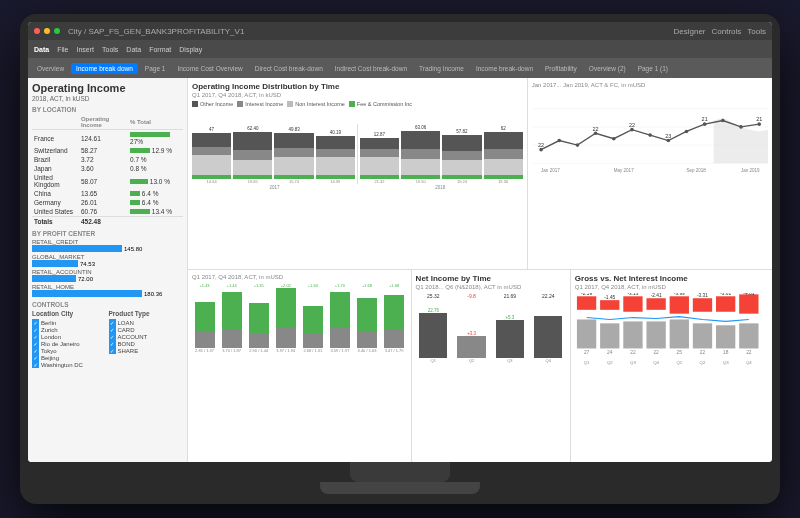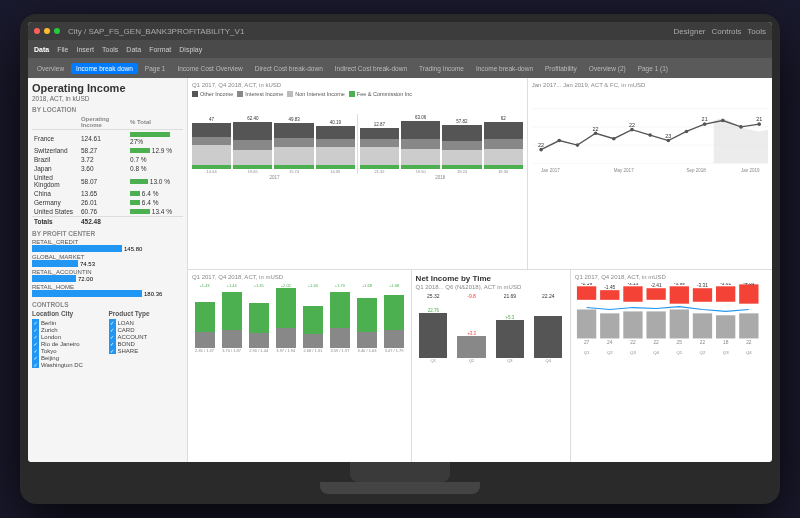--- a/index.html
+++ b/index.html
@@ -423,20 +423,21 @@
             <div class="control-item"><div class="checkbox checked">✓</div>SHARE</div>
           </div>
         </div>
       </div>
 
       <div class="right-content">
 
         <div class="charts-top">
 
           <div class="chart-panel" style="flex:1.4">
+            <div class="chart-title">Operating Income Distribution by Time</div>
             <div class="chart-subtitle">Q1 2017, Q4 2018, ACT, in kUSD</div>
             <div class="chart-legend">
               <div class="legend-item">
                 <div class="legend-dot" style="background:#555"></div>
                 <span>Other Income</span>
               </div>
               <div class="legend-item">
                 <div class="legend-dot" style="background:#888"></div>
                 <span>Interest Income</span>
               </div>
@@ -680,20 +681,21 @@
               </div>
               <div style="flex:1;display:flex;flex-direction:column;align-items:center">
                 <div style="font-size:4.5px;color:#888">&nbsp;</div>
                 <div style="width:80%;height:42px;background:#555"></div>
                 <div style="font-size:4px;color:#888">Q4</div>
               </div>
             </div>
           </div>
 
           <div class="chart-panel" style="flex:0.9">
+            <div class="chart-title">Gross vs. Net Interest Income</div>
             <div class="chart-subtitle">Q1 2017, Q4 2018, ACT, in mUSD</div>
             <svg width="100%" height="80" viewBox="0 0 200 80">
 
               <rect x="2" y="2" width="20" height="14" fill="#f44336"></rect>
               <rect x="26" y="6" width="20" height="10" fill="#f44336"></rect>
               <rect x="50" y="2" width="20" height="16" fill="#f44336"></rect>
               <rect x="74" y="4" width="20" height="12" fill="#f44336"></rect>
               <rect x="98" y="2" width="20" height="18" fill="#f44336"></rect>
               <rect x="122" y="4" width="20" height="14" fill="#f44336"></rect>
               <rect x="146" y="2" width="20" height="16" fill="#f44336"></rect>

